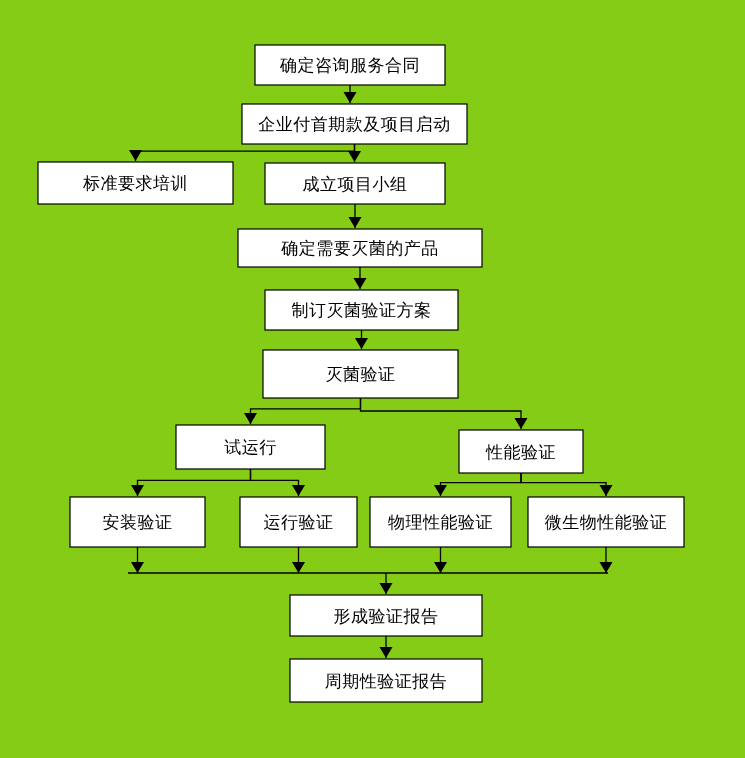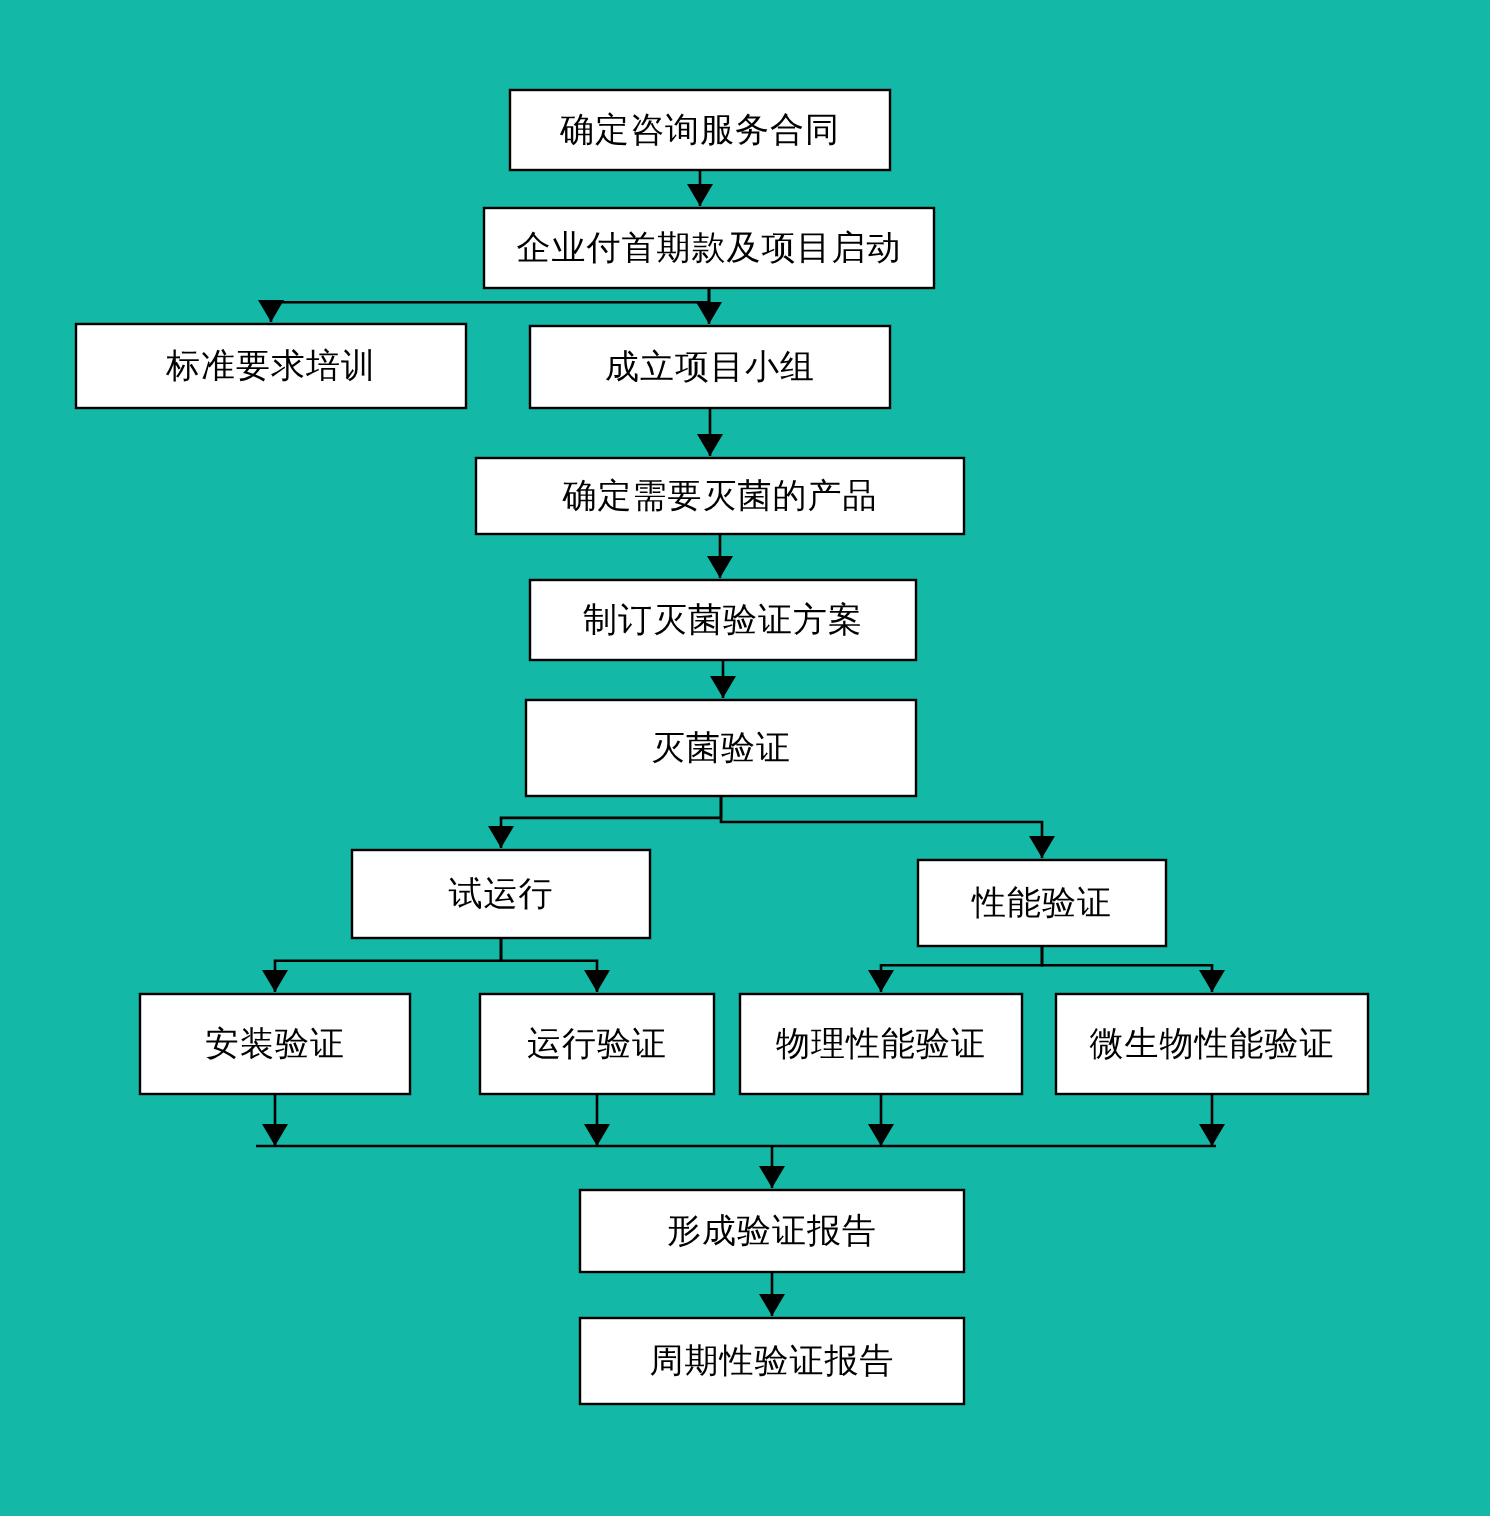--- a/index.html
+++ b/index.html
@@ -10,21 +10,21 @@
   body {
     width: 745px;
     height: 758px;
     font-family: "DejaVu Sans", "Liberation Sans", sans-serif;
     overflow: hidden;
   }
   #flow-root {
     position: relative;
     width: 745px;
     height: 758px;
-    background: #14b8a6;
+    background: #84cc16;
   }
   svg#flow-svg {
     position: absolute;
     left: 0;
     top: 0;
     width: 745px;
     height: 758px;
     display: block;
   }
   .node-box {

